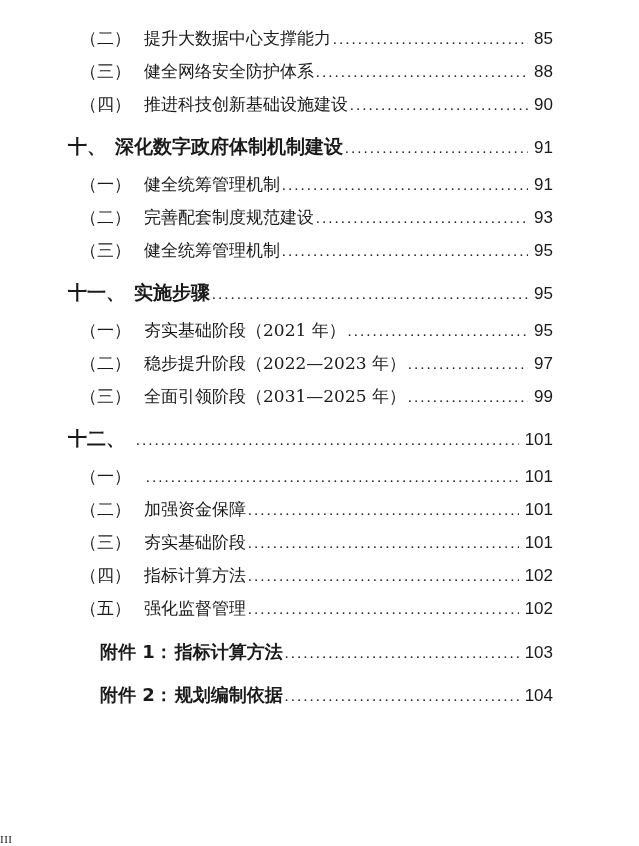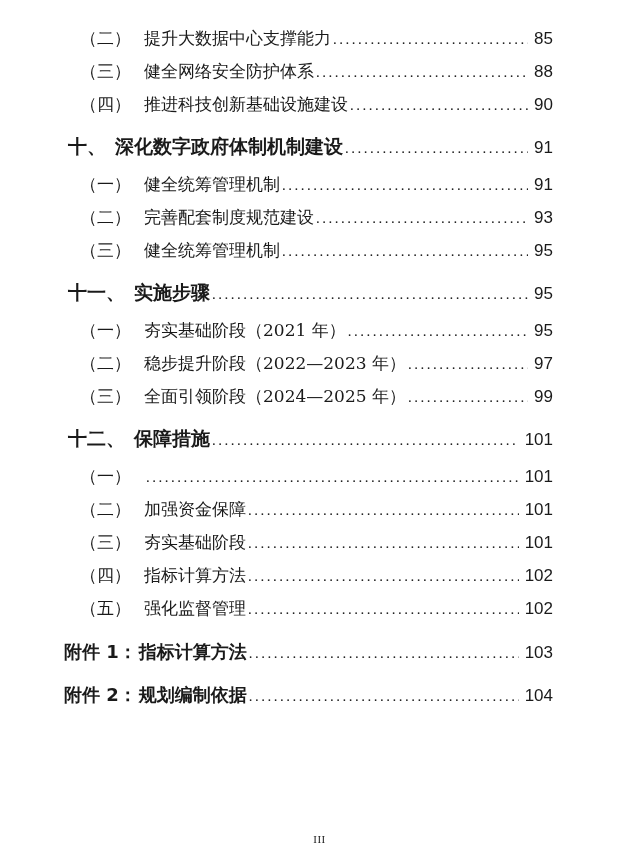--- a/index.html
+++ b/index.html
@@ -43,21 +43,21 @@
   }
   .toc-row.chapter {
     padding-left: 68px;
     font-family: "DejaVu Sans", "Liberation Sans", sans-serif;
     font-size: 19px;
     font-weight: 700;
     margin-top: 9px;
     margin-bottom: 5px;
   }
   .toc-row.appendix {
-    padding-left: 64px;
+    padding-left: 100px;
     font-family: "DejaVu Sans", "Liberation Sans", sans-serif;
     font-size: 18px;
     font-weight: 700;
     margin-top: 10px;
     margin-bottom: 4px;
   }
   .toc-num {
     flex: 0 0 auto;
   }
   .toc-row.section .toc-num { margin-right: 13px; }
@@ -82,21 +82,21 @@
     font-family: Liberation Sans, sans-serif;
     font-size: 17px;
     font-weight: 400;
     padding-left: 4px;
   }
   .footer-pagenum {
     position: absolute;
     left: 0;
     right: 0;
     bottom: 1px;
-    text-align: center;
+    text-align: left;
     font-family: "Liberation Serif", "DejaVu Serif", serif;
     font-size: 11px;
     letter-spacing: 0.5px;
     color: #222222;
     line-height: 11px;
   }
 </style>
 </head>
 <body>
 
@@ -157,27 +157,26 @@
         <span class="toc-page">95</span>
       </div>
       <div class="toc-row section">
         <span class="toc-num">（二）</span>
         <span class="toc-title">稳步提升阶段（2022—2023 年）</span>
         <span class="dot-leader">........................................................................................................................</span>
         <span class="toc-page">97</span>
       </div>
       <div class="toc-row section">
         <span class="toc-num">（三）</span>
-        <span class="toc-title">全面引领阶段（2024—2025 年）</span>
+        <span class="toc-title">全面引领阶段（2031—2025 年）</span>
         <span class="dot-leader">........................................................................................................................</span>
         <span class="toc-page">99</span>
       </div>
       <div class="toc-row chapter">
         <span class="toc-num">十二、</span>
-        <span class="toc-title">保障措施</span>
         <span class="dot-leader">........................................................................................................................</span>
         <span class="toc-page">101</span>
       </div>
       <div class="toc-row section">
         <span class="toc-num">（一）</span>
         <span class="dot-leader">........................................................................................................................</span>
         <span class="toc-page">101</span>
       </div>
       <div class="toc-row section">
         <span class="toc-num">（二）</span>

